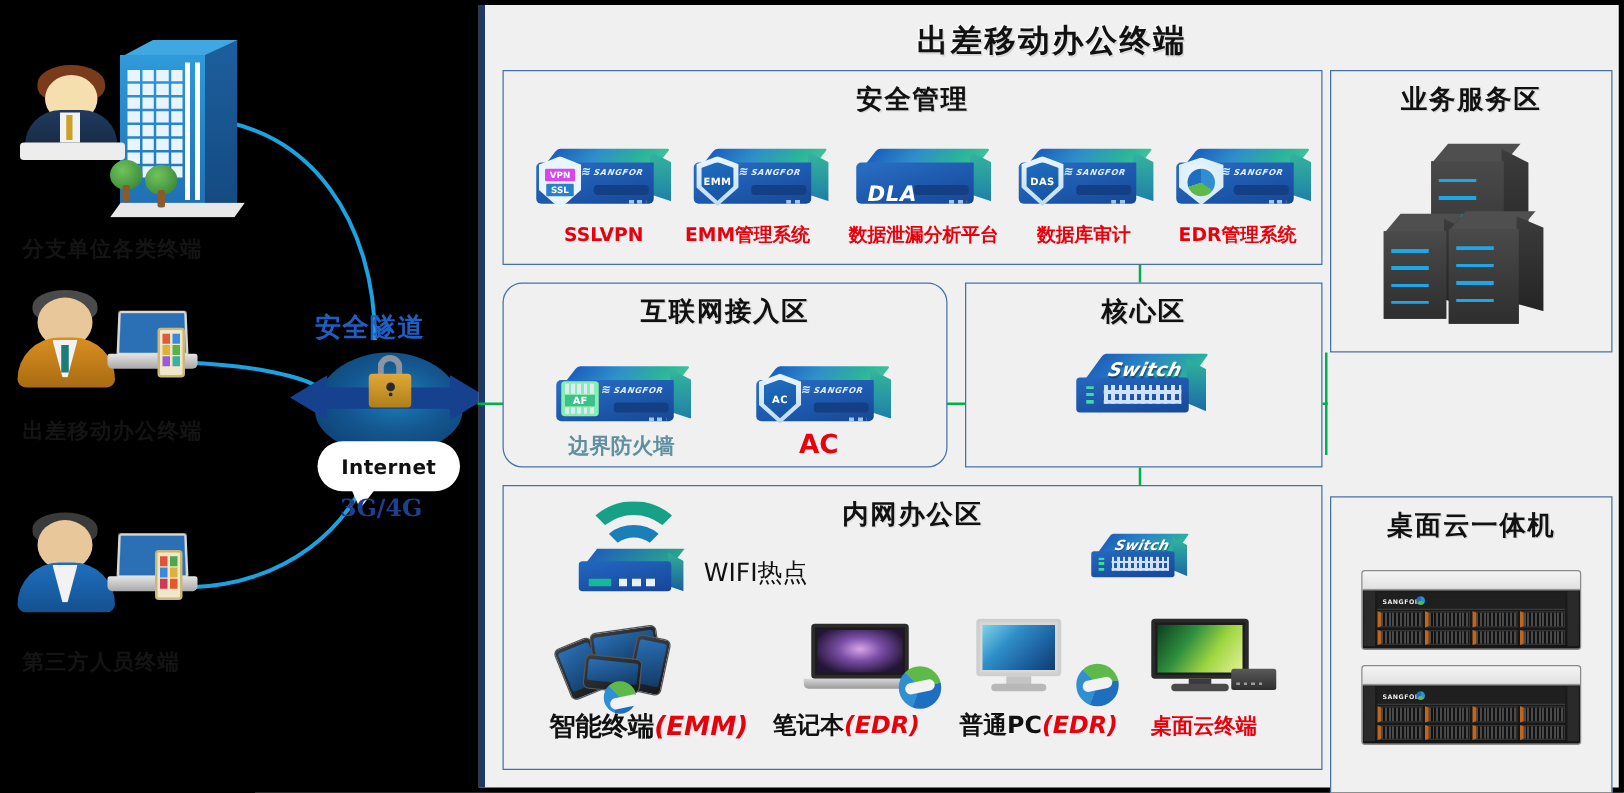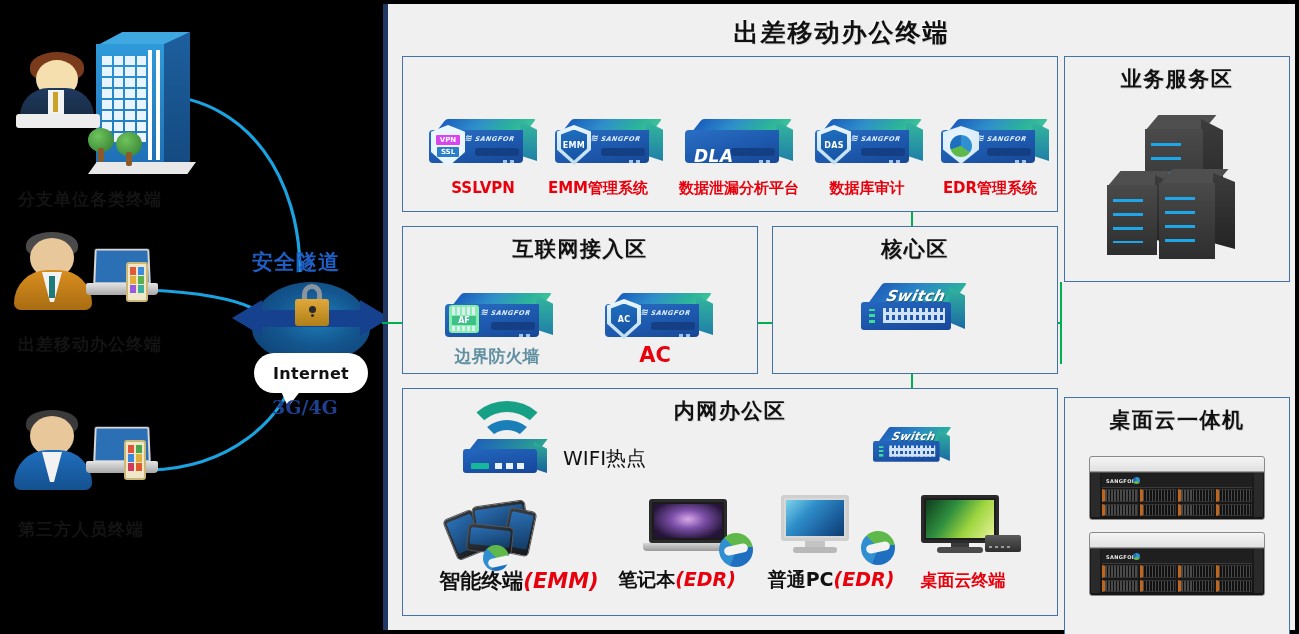--- a/index.html
+++ b/index.html
@@ -392,20 +392,21 @@
     <div class="link h" style="left:-6px;top:318px;width:62px;"></div>
     <div class="link h" style="left:56px;top:318px;width:300px;"></div>
     <div class="link h" style="left:328px;top:318px;width:196px;"></div>
     <div class="link h" style="left:500px;top:318px;width:174px;"></div>
     <div class="link v" style="left:523px;top:208px;height:112px;"></div>
     <div class="link v" style="left:523px;top:318px;height:110px;"></div>
     <div class="link v" style="left:672px;top:278px;height:42px;"></div>
     <div class="link v" style="left:672px;top:318px;height:42px;"></div>
 
     <div class="panel" style="left:14px;top:52px;width:656px;height:156px;">
+      <div class="panel-title">安全管理</div>
 
       <div class="appl" style="left:26px;top:62px;">
         <div class="top"></div>
           <div class="side"></div>
         <div class="front">
             <div class="sangfor"><span class="sw">≋</span>SANGFOR</div>
             <div class="leds"></div>
           </div>
         <div class="vpnssl">
             <span class="v">VPN</span>
@@ -452,21 +453,21 @@
         <div class="edrball"></div>
       </div>
 
       <div class="dev-label red" style="left:16px;top:122px;width:128px;">SSLVPN</div>
       <div class="dev-label red" style="left:120px;top:122px;width:150px;">EMM管理系统</div>
       <div class="dev-label red" style="left:252px;top:122px;width:168px;">数据泄漏分析平台</div>
       <div class="dev-label red" style="left:404px;top:122px;width:120px;text-align:center;">数据库审计</div>
       <div class="dev-label red" style="left:514px;top:122px;width:146px;">EDR管理系统</div>
     </div>
 
-    <div class="panel" style="left:14px;top:222px;width:356px;height:148px;">
+    <div class="panel" style="left:14px;top:222px;width:356px;height:148px;border-radius:16px;">
       <div class="panel-title">互联网接入区</div>
       <div class="appl" style="left:42px;top:66px;">
         <div class="top"></div>
           <div class="side"></div>
         <div class="front">
             <div class="sangfor"><span class="sw">≋</span>SANGFOR</div>
             <div class="leds"></div>
           </div>
         <div style="position:absolute;left:4px;top:12px;width:30px;height:28px;background:#86efac;border-radius:3px;">
           <div style="position:absolute;left:3px;top:2px;width:24px;height:8px;background:repeating-linear-gradient(90deg,#dfeaf7 0 3px,transparent 3px 5px);"></div>

